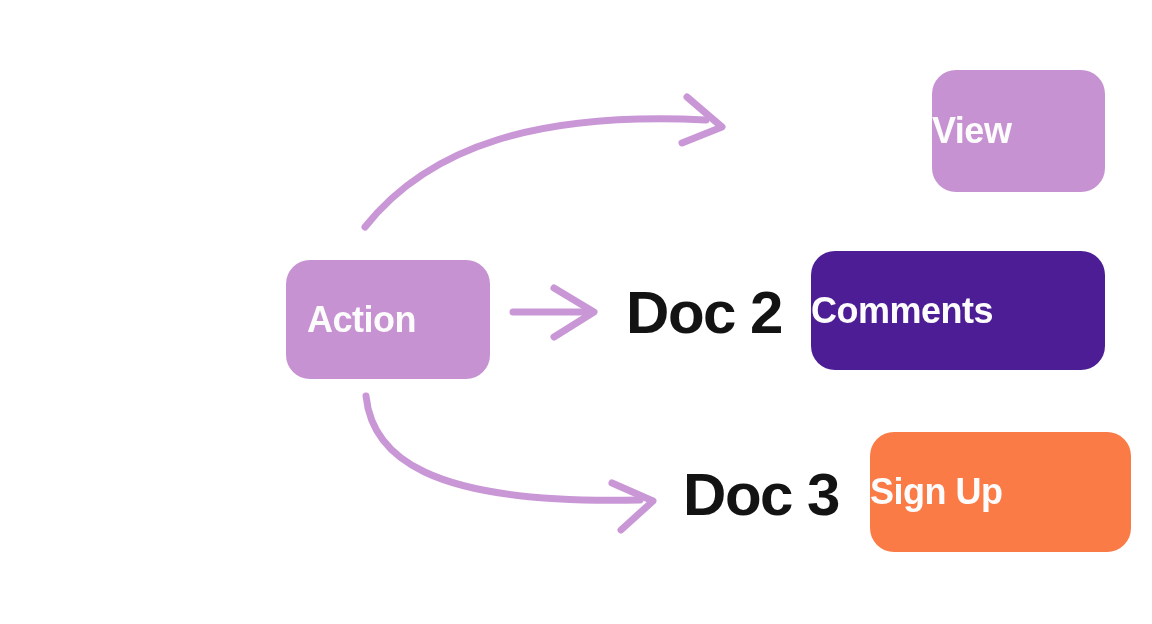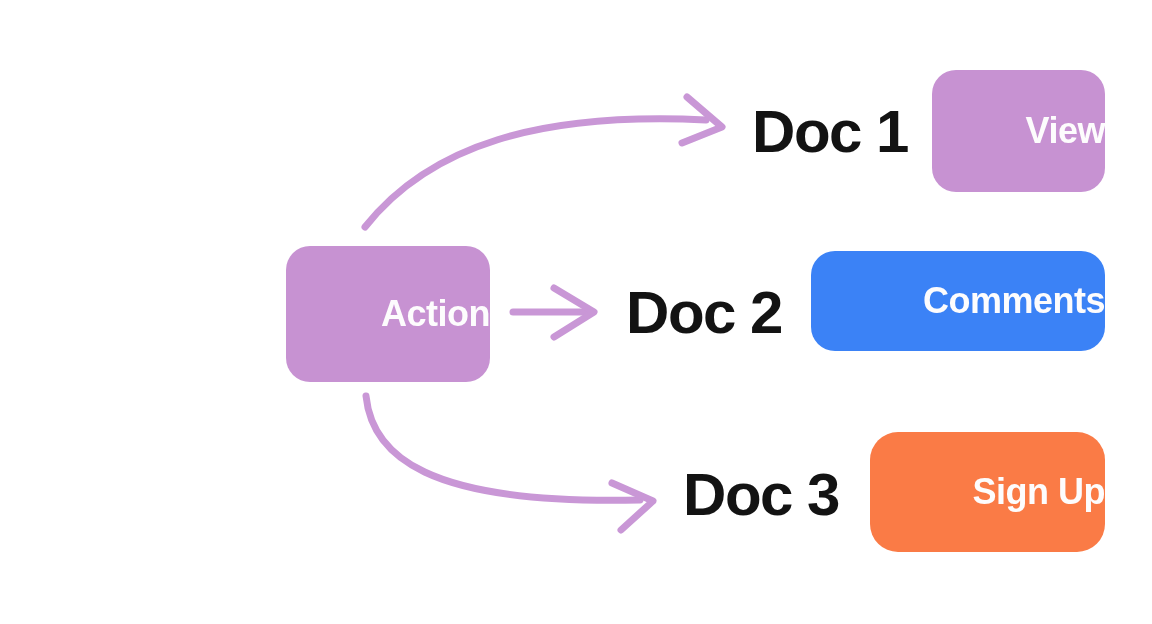--- a/index.html
+++ b/index.html
@@ -39,35 +39,35 @@
   }
   .label-library { left: 154px; top: 313px; }
   .label-doc1    { left: 830px; top: 131px; }
   .label-doc2    { left: 704px; top: 312px; }
   .label-doc3    { left: 761px; top: 494px; text-align: center; }
 
   .btn {
     position: absolute;
     display: flex;
     align-items: center;
-    justify-content: flex-end;
+    justify-content: flex-start;
     border-radius: 24px;
     border: none;
     color: #FDFCFD;
     font-family: "Liberation Sans", sans-serif;
     font-size: 36px;
     font-weight: 700;
     letter-spacing: -0.5px;
     white-space: nowrap;
     cursor: pointer;
   }
-  .btn-action   { left: 286px; top: 246px; width: 204px; height: 136px; background: #C792D2; }
+  .btn-action   { left: 286px; top: 260px; width: 204px; height: 119px; background: #C792D2; padding-left: 21px; }
   .btn-view     { left: 932px; top:  70px; width: 173px; height: 122px; background: #C792D2; }
-  .btn-comments { left: 811px; top: 251px; width: 294px; height: 100px; background: #3b82f6; }
-  .btn-signup   { left: 870px; top: 432px; width: 235px; height: 120px; background: #FA7B46; border-radius: 28px; }
+  .btn-comments { left: 811px; top: 251px; width: 294px; height: 119px; background: #4c1d95; }
+  .btn-signup   { left: 870px; top: 432px; width: 261px; height: 120px; background: #FA7B46; }
 </style>
 </head>
 <body>
 
 <div class="canvas">
 
   <svg class="arrow-layer" viewBox="0 0 1152 624" aria-hidden="true">
 
     <g>
       <path class="arrow-stroke" d="M 365 227 C 430 145, 540 112, 706 120"></path>
@@ -83,21 +83,20 @@
       <path class="arrow-stroke" d="M 366 396 C 372 455, 425 505, 640 500"></path>
       <path class="arrow-stroke" d="M 612 483 L 653 501 L 621 530"></path>
     </g>
   </svg>
 
 
   <button class="btn btn-action">
     <span>Action</span>
   </button>
 
-  <div class="big-label label-doc1">Doc 1</div>
 
   <button class="btn btn-view">
     <span>View</span>
   </button>
 
   <div class="big-label label-doc2">Doc 2</div>
 
   <button class="btn btn-comments">
     <span>Comments</span>
   </button>

